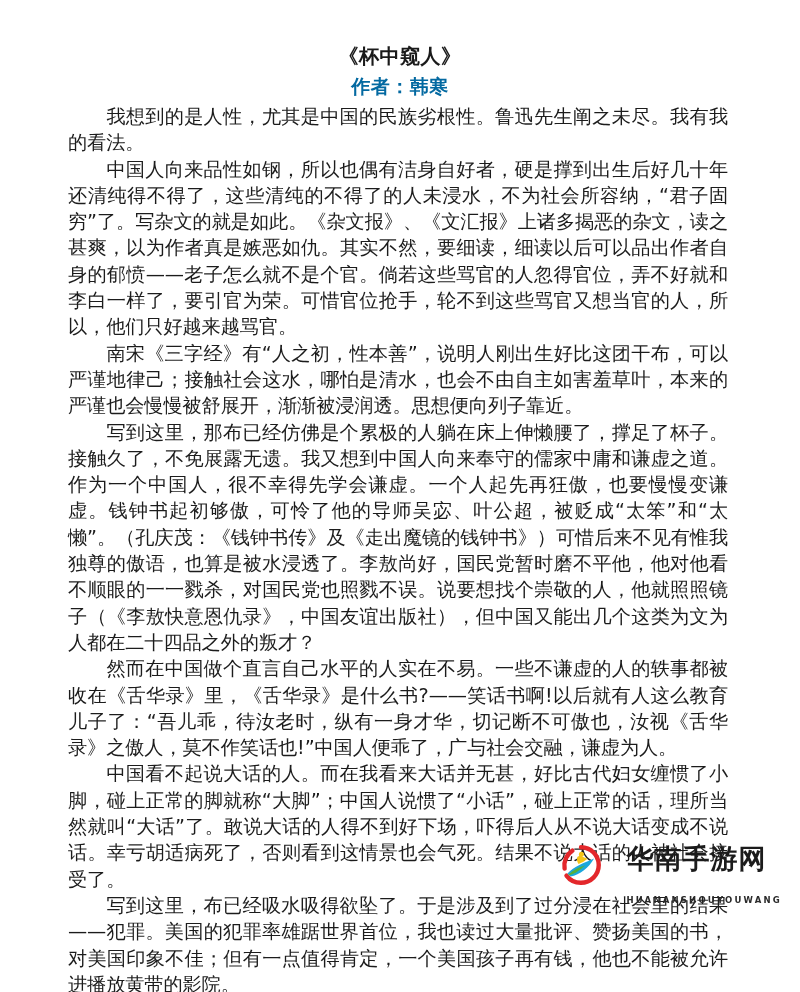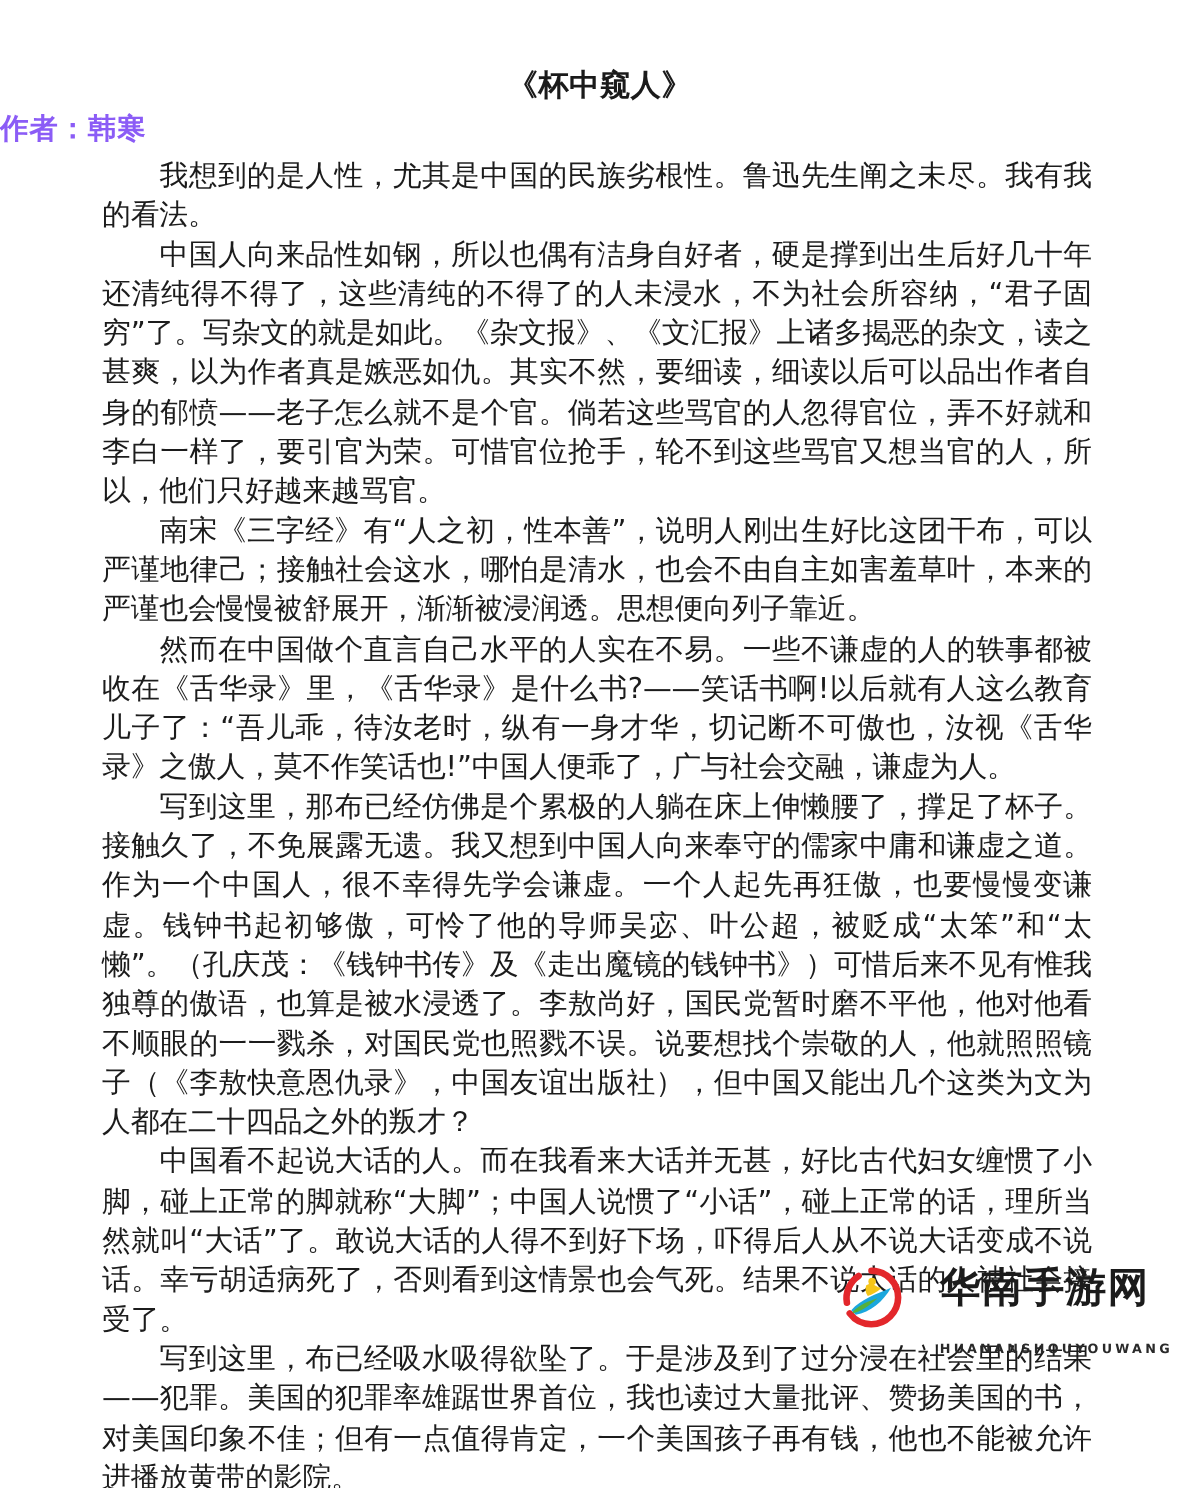--- a/index.html
+++ b/index.html
@@ -32,28 +32,28 @@
     font-size: 20px;
     font-weight: 700;
     letter-spacing: 0.5px;
     margin: 0;
     padding-top: 42px;
     line-height: 28px;
     color: #1a1a1a;
   }
 
   .doc-author {
-    text-align: left;
+    text-align: center;
     font-size: 19px;
     font-weight: 700;
     letter-spacing: 0.5px;
     margin: 0;
     padding-top: 2px;
     line-height: 28px;
-    color: #8b5cf6;
+    color: #0369a1;
   }
 
   .body-text {
     margin: 0;
     padding: 4px 72px 0 68px;
     box-sizing: border-box;
     width: 800px;
   }
 
   .body-text p {
@@ -114,22 +114,22 @@
 <div class="page">
 
   <h1 class="doc-title">《杯中窥人》</h1>
 
   <div class="doc-author">作者：韩寒</div>
 
   <div class="body-text">
     <p>我想到的是人性，尤其是中国的民族劣根性。鲁迅先生阐之未尽。我有我的看法。</p>
     <p>中国人向来品性如钢，所以也偶有洁身自好者，硬是撑到出生后好几十年还清纯得不得了，这些清纯的不得了的人未浸水，不为社会所容纳，“君子固穷”了。写杂文的就是如此。《杂文报》、《文汇报》上诸多揭恶的杂文，读之甚爽，以为作者真是嫉恶如仇。其实不然，要细读，细读以后可以品出作者自身的郁愤——老子怎么就不是个官。倘若这些骂官的人忽得官位，弄不好就和李白一样了，要引官为荣。可惜官位抢手，轮不到这些骂官又想当官的人，所以，他们只好越来越骂官。</p>
     <p>南宋《三字经》有“人之初，性本善”，说明人刚出生好比这团干布，可以严谨地律己；接触社会这水，哪怕是清水，也会不由自主如害羞草叶，本来的严谨也会慢慢被舒展开，渐渐被浸润透。思想便向列子靠近。</p>
+    <p>写到这里，那布已经仿佛是个累极的人躺在床上伸懒腰了，撑足了杯子。接触久了，不免展露无遗。我又想到中国人向来奉守的儒家中庸和谦虚之道。作为一个中国人，很不幸得先学会谦虚。一个人起先再狂傲，也要慢慢变谦虚。钱钟书起初够傲，可怜了他的导师吴宓、叶公超，被贬成“太笨”和“太懒”。（孔庆茂：《钱钟书传》及《走出魔镜的钱钟书》）可惜后来不见有惟我独尊的傲语，也算是被水浸透了。李敖尚好，国民党暂时磨不平他，他对他看不顺眼的一一戮杀，对国民党也照戮不误。说要想找个崇敬的人，他就照照镜子（《李敖快意恩仇录》，中国友谊出版社），但中国又能出几个这类为文为人都在二十四品之外的叛才？</p>
     <p>然而在中国做个直言自己水平的人实在不易。一些不谦虚的人的轶事都被收在《舌华录》里，《舌华录》是什么书?——笑话书啊!以后就有人这么教育儿子了：“吾儿乖，待汝老时，纵有一身才华，切记断不可傲也，汝视《舌华录》之傲人，莫不作笑话也!”中国人便乖了，广与社会交融，谦虚为人。</p>
-    <p>写到这里，那布已经仿佛是个累极的人躺在床上伸懒腰了，撑足了杯子。接触久了，不免展露无遗。我又想到中国人向来奉守的儒家中庸和谦虚之道。作为一个中国人，很不幸得先学会谦虚。一个人起先再狂傲，也要慢慢变谦虚。钱钟书起初够傲，可怜了他的导师吴宓、叶公超，被贬成“太笨”和“太懒”。（孔庆茂：《钱钟书传》及《走出魔镜的钱钟书》）可惜后来不见有惟我独尊的傲语，也算是被水浸透了。李敖尚好，国民党暂时磨不平他，他对他看不顺眼的一一戮杀，对国民党也照戮不误。说要想找个崇敬的人，他就照照镜子（《李敖快意恩仇录》，中国友谊出版社），但中国又能出几个这类为文为人都在二十四品之外的叛才？</p>
     <p>中国看不起说大话的人。而在我看来大话并无甚，好比古代妇女缠惯了小脚，碰上正常的脚就称“大脚”；中国人说惯了“小话”，碰上正常的话，理所当然就叫“大话”了。敢说大话的人得不到好下场，吓得后人从不说大话变成不说话。幸亏胡适病死了，否则看到这情景也会气死。结果不说大话的人被社会接受了。</p>
     <p>写到这里，布已经吸水吸得欲坠了。于是涉及到了过分浸在社会里的结果——犯罪。美国的犯罪率雄踞世界首位，我也读过大量批评、赞扬美国的书，对美国印象不佳；但有一点值得肯定，一个美国孩子再有钱，他也不能被允许进播放黄带的影院。</p>
 
   </div>
 
   <div class="watermark">
     <span class="wm-mark">
       <svg width="42" height="42" viewBox="0 0 42 42" aria-hidden="true">
 
         <path d="M21 3.2 A17.8 17.8 0 1 1 20.9 38.8 A17.8 17.8 0 0 1 6.5 31.6" fill="none" stroke="#e3272b" stroke-width="4.4" stroke-linecap="round"></path>

